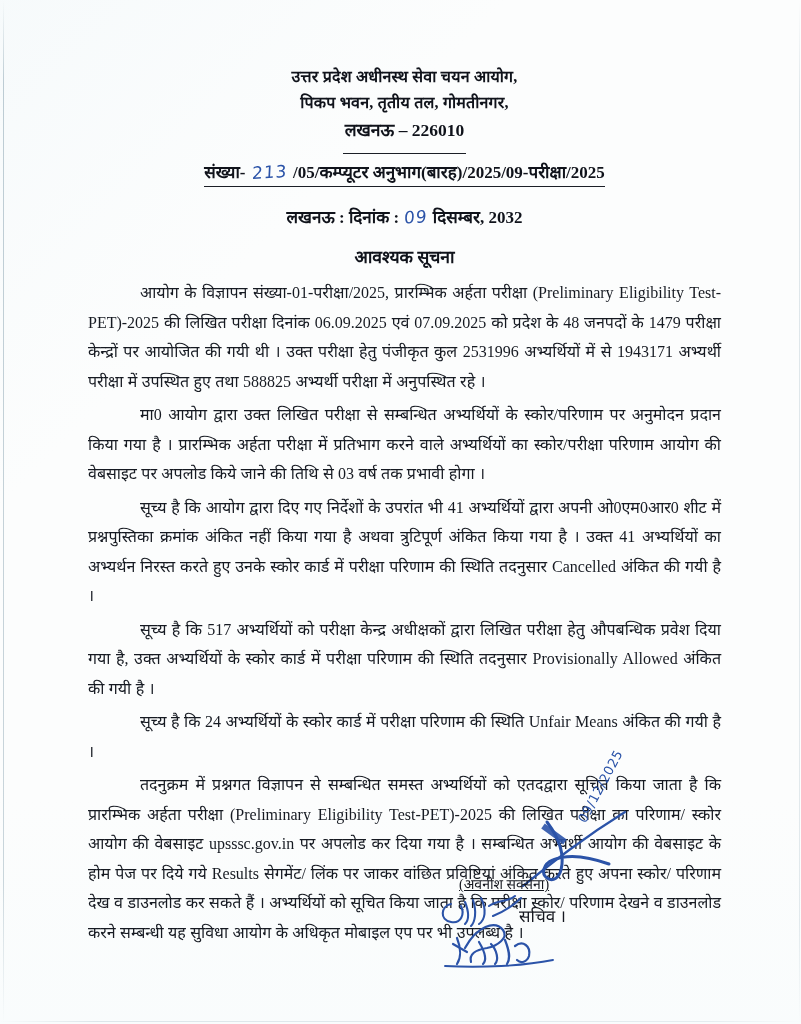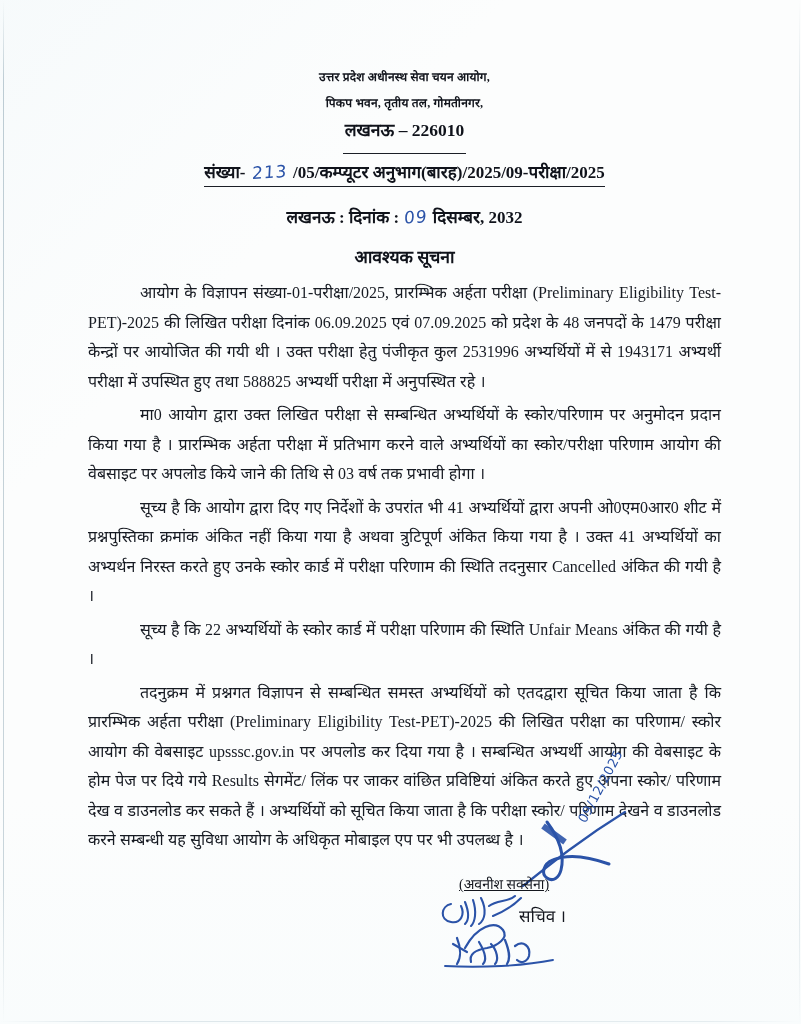--- a/index.html
+++ b/index.html
@@ -48,21 +48,21 @@
     top: 64px;
   }
 
   
   .letterhead {
     text-align: center;
     color: #10131b;
   }
   .letterhead .lh-line {
     font-weight: bold;
-    font-size: 12px;
+    font-size: 16px;
     line-height: 26px;
     letter-spacing: 0.2px;
     white-space: nowrap;
   }
   .letterhead .lh-city {
     font-weight: bold;
     font-size: 17.5px;
     line-height: 27px;
     display: inline-block;
     border-bottom: 1.4px solid #1b1f27;
@@ -200,21 +200,22 @@
     </div>
 
     <div class="place-date"><span>लखनऊ : दिनांक :</span><span class="hw-date">09</span><span>दिसम्बर, 2032</span></div>
 
     <div class="subject">आवश्यक सूचना</div>
 
     <div class="body-block">
       <p class="para">आयोग के विज्ञापन संख्या-01-परीक्षा/2025, प्रारम्भिक अर्हता परीक्षा (Preliminary Eligibility Test-PET)-2025 की लिखित परीक्षा दिनांक 06.09.2025 एवं 07.09.2025 को प्रदेश के 48 जनपदों के 1479 परीक्षा केन्द्रों पर आयोजित की गयी थी । उक्त परीक्षा हेतु पंजीकृत कुल 2531996 अभ्यर्थियों में से 1943171 अभ्यर्थी परीक्षा में उपस्थित हुए तथा 588825 अभ्यर्थी परीक्षा में अनुपस्थित रहे ।</p>
       <p class="para">मा0 आयोग द्वारा उक्त लिखित परीक्षा से सम्बन्धित अभ्यर्थियों के स्कोर/परिणाम पर अनुमोदन प्रदान किया गया है । प्रारम्भिक अर्हता परीक्षा में प्रतिभाग करने वाले अभ्यर्थियों का स्कोर/परीक्षा परिणाम आयोग की वेबसाइट पर अपलोड किये जाने की तिथि से 03 वर्ष तक प्रभावी होगा ।</p>
       <p class="para">सूच्य है कि आयोग द्वारा दिए गए निर्देशों के उपरांत भी 41 अभ्यर्थियों द्वारा अपनी ओ0एम0आर0 शीट में प्रश्नपुस्तिका क्रमांक अंकित नहीं किया गया है अथवा त्रुटिपूर्ण अंकित किया गया है । उक्त 41 अभ्यर्थियों का अभ्यर्थन निरस्त करते हुए उनके स्कोर कार्ड में परीक्षा परिणाम की स्थिति तदनुसार Cancelled अंकित की गयी है ।</p>
-      <p class="para">सूच्य है कि 22 अभ्यर्थियों के स्कोर कार्ड में परीक्षा परिणाम की स्थिति Unfair Means अंकित की गयी है ।</p>
+      <p class="para">सूच्य है कि 517 अभ्यर्थियों को परीक्षा केन्द्र अधीक्षकों द्वारा लिखित परीक्षा हेतु औपबन्धिक प्रवेश दिया गया है, उक्त अभ्यर्थियों के स्कोर कार्ड में परीक्षा परिणाम की स्थिति तदनुसार Provisionally Allowed अंकित की गयी है ।</p>
+      <p class="para">सूच्य है कि 24 अभ्यर्थियों के स्कोर कार्ड में परीक्षा परिणाम की स्थिति Unfair Means अंकित की गयी है ।</p>
       <p class="para">तदनुक्रम में प्रश्नगत विज्ञापन से सम्बन्धित समस्त अभ्यर्थियों को एतदद्वारा सूचित किया जाता है कि प्रारम्भिक अर्हता परीक्षा (Preliminary Eligibility Test-PET)-2025 की लिखित परीक्षा का परिणाम/ स्कोर आयोग की वेबसाइट upsssc.gov.in पर अपलोड कर दिया गया है । सम्बन्धित अभ्यर्थी आयोग की वेबसाइट के होम पेज पर दिये गये Results सेगमेंट/ लिंक पर जाकर वांछित प्रविष्टियां अंकित करते हुए अपना स्कोर/ परिणाम देख व डाउनलोड कर सकते हैं । अभ्यर्थियों को सूचित किया जाता है कि परीक्षा स्कोर/ परिणाम देखने व डाउनलोड करने सम्बन्धी यह सुविधा आयोग के अधिकृत मोबाइल एप पर भी उपलब्ध है ।</p>
     </div>
 
   </div>
 
   <div class="sign-area">
 
     <svg class="sig-scribble" style="left:86px; top:-4px;" width="190" height="90" viewBox="0 0 190 90">
       <g fill="none" stroke="#2b53a8" stroke-width="2.6" stroke-linecap="round">
         <path d="M10 78 C 40 54, 70 30, 112 4" stroke-width="2.2"></path>

